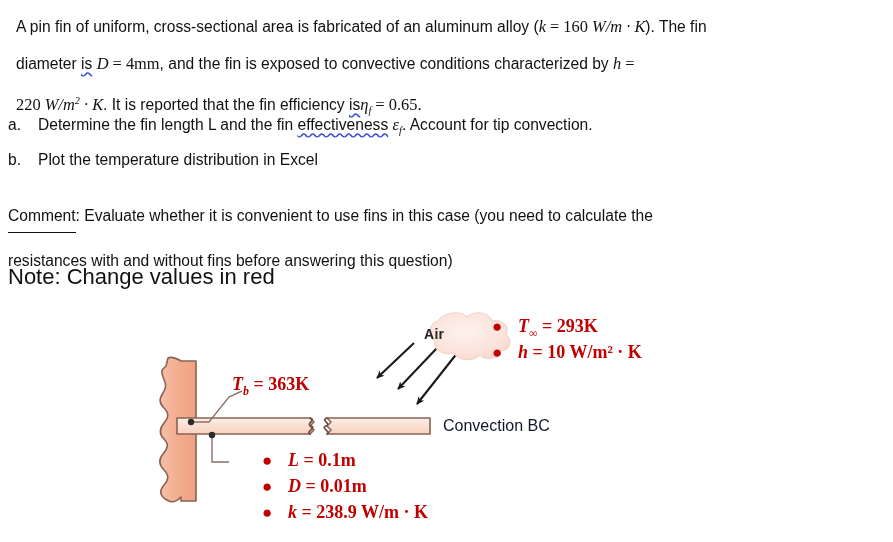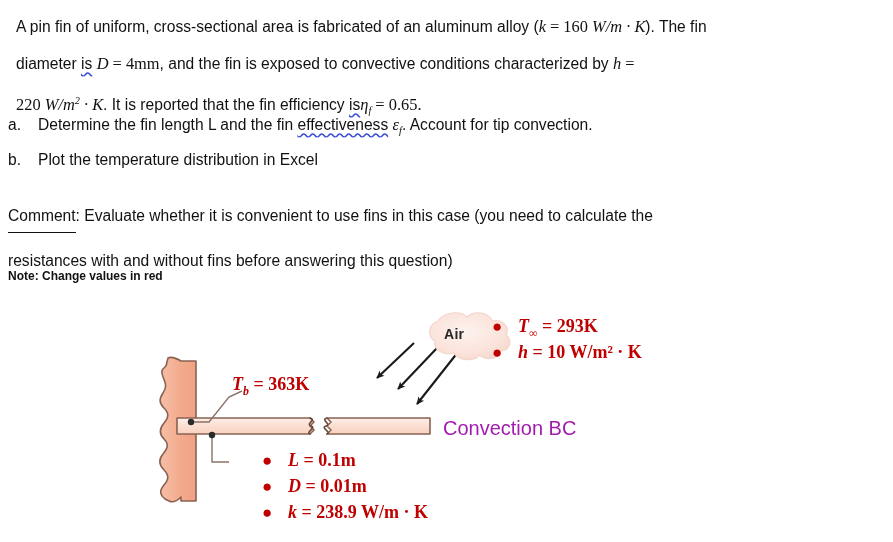--- a/index.html
+++ b/index.html
@@ -70,23 +70,22 @@
     left: 8px;
     top: 185px;
     width: 840px;
     font-size: 15.6px;
     line-height: 30px;
   }
   .note {
     position: absolute;
     left: 8px;
     top: 262px;
-    font-size: 12px;
+    font-size: 22px;
     line-height: 29px;
-    font-weight: bold;
   }
 
   
   .figure {
     position: absolute;
     left: 0px;
     top: 296px;
     width: 893px;
     height: 246px;
   }
@@ -118,22 +117,22 @@
     text-align: left;
     color: #c00000;
     font-size: 17px;
     line-height: 26px;
   }
   .bl-txt { white-space: nowrap; }
 
   .conv-bc {
     position: absolute;
     font-family: "Liberation Sans", sans-serif;
-    font-size: 20px;
-    color: #a21caf;
+    font-size: 16px;
+    color: #0f172a;
     white-space: nowrap;
   }
   .air-word {
     position: absolute;
     font-family: "Liberation Sans", sans-serif;
     font-weight: bold;
     font-size: 14px;
     color: #262626;
     letter-spacing: .3px;
   }
@@ -242,21 +241,21 @@
                C474,14 489,16 492,25
                C503,23 510,31 506,39
                C513,44 510,54 501,55
                C499,63 486,65 480,59
                C473,66 458,65 454,57
                C444,60 433,54 435,45
                C427,41 428,28 438,25 Z" fill="url(#cloudGrad)" stroke="#f2d6cb" stroke-width="1.2"></path>
     </g>
   </svg>
 
-  <div class="air-word" style="left:444px; top:30px;text-align:right;">Air</div>
+  <div class="air-word" style="left:424px; top:30px;text-align:right;">Air</div>
 
   <div class="fig-label math-red" style="left:232px; top:78px;"><span>T</span><span class="sub">b</span><span class="rm"> = 363K</span></div>
 
   <div class="bullet-list" style="left:492px; top:18px;">
     <div class="bl-row">
       <span class="bl-dot">●</span>
       <span class="bl-txt math-red"><span>T</span><span class="sub">∞</span><span class="rm"> = 293K</span></span>
     </div>
     <div class="bl-row">
       <span class="bl-dot">●</span>

